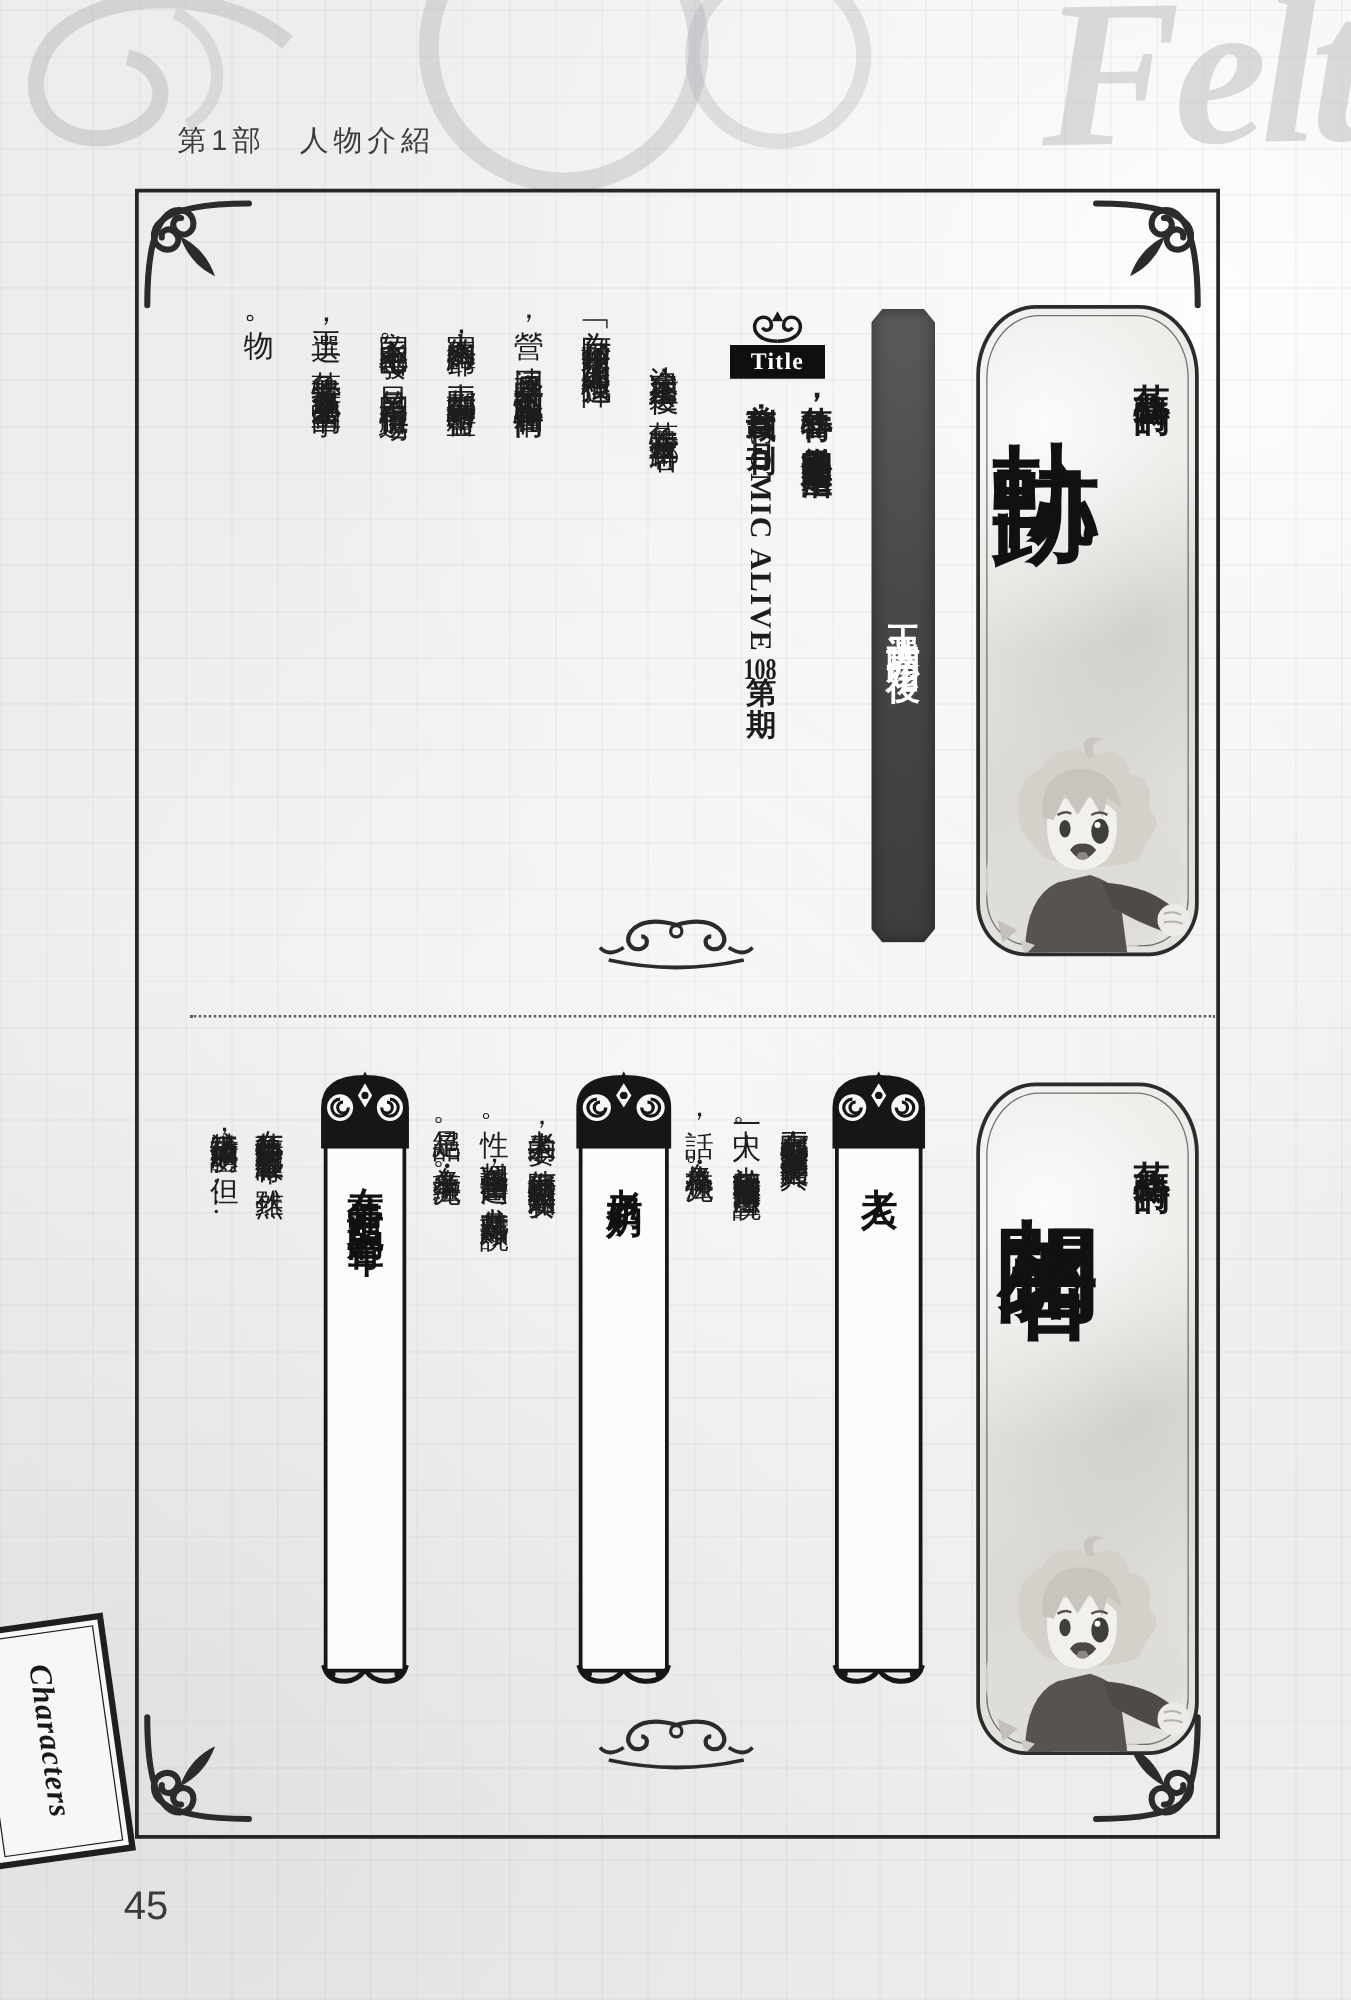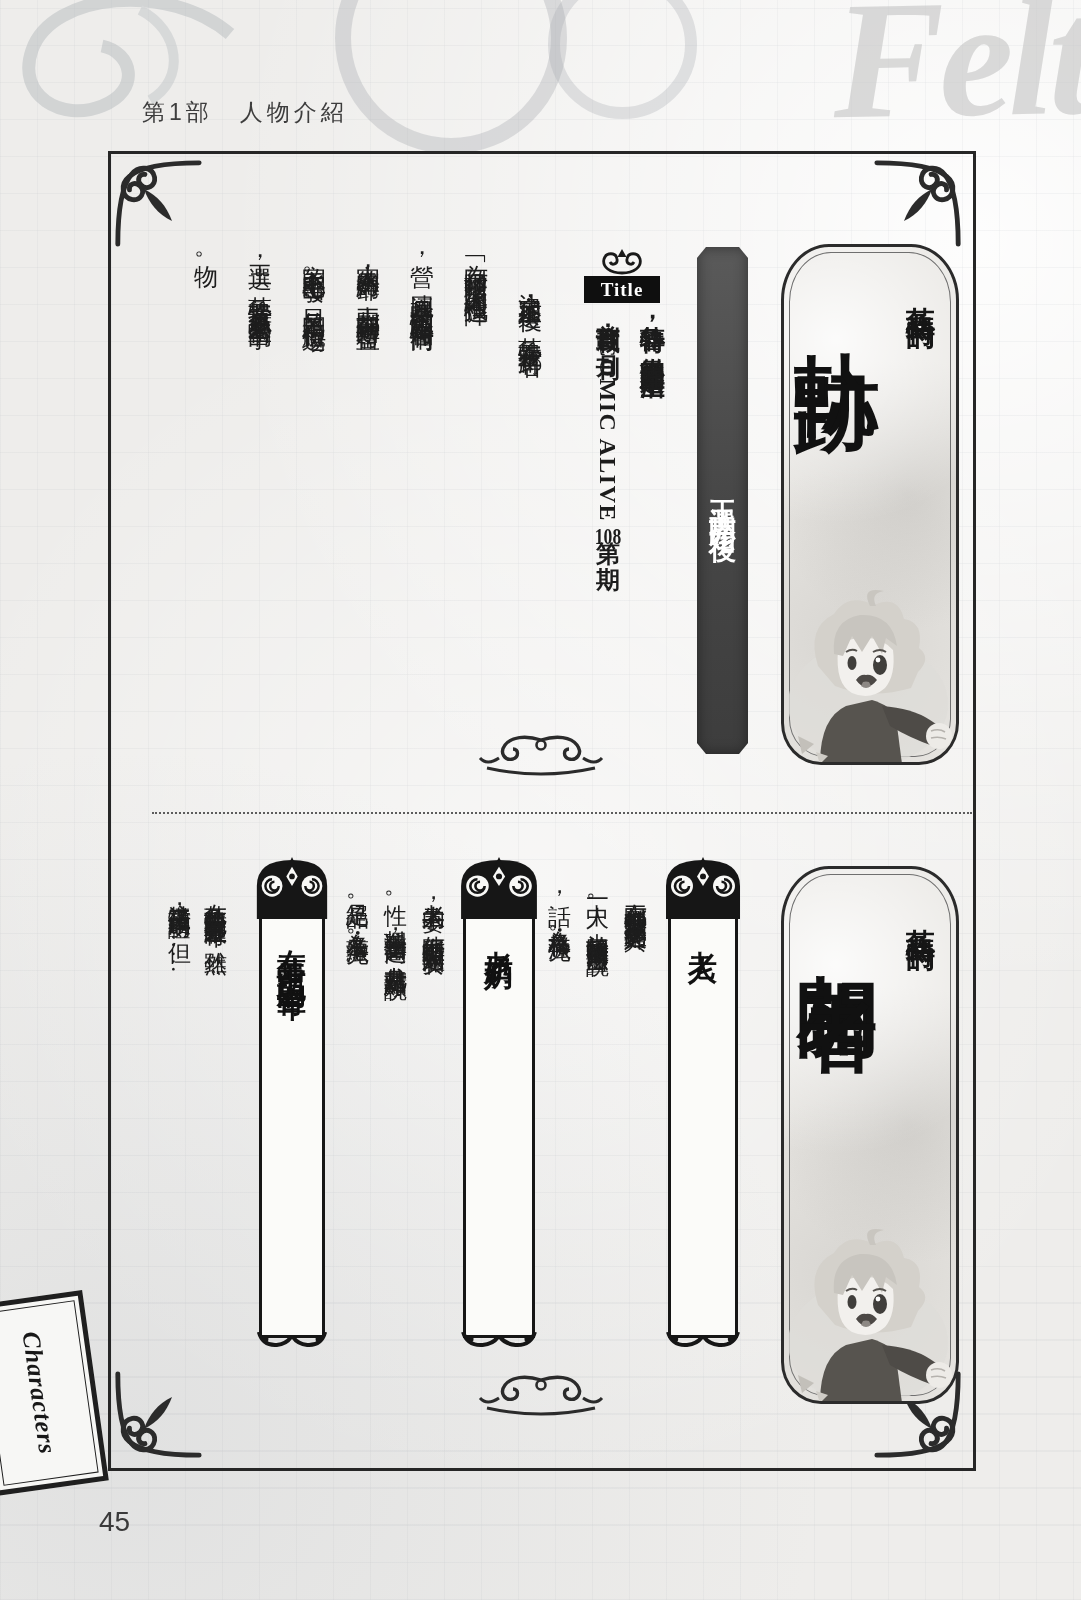--- a/index.html
+++ b/index.html
@@ -112,21 +112,21 @@
     font-size:29px;font-weight:bold;letter-spacing:6px;color:#111;z-index:2;}
 
   
   .char-tab{
     left:-18px;top:1297px;width:104px;height:182px;background:#f7f7f5;
     border:5px solid #1f1f1f;transform:rotate(-8deg);z-index:4;
     display:flex;align-items:center;justify-content:center;
   }
   .char-tab-inner{position:absolute;inset:4px;border:1.5px solid #1f1f1f;}
   .char-tab-label{font-style:italic;font-size:25px;font-weight:bold;color:#181818;letter-spacing:1px;}
-  .page-number{left:99px;top:1506px;font-size:28px;color:#3a3a3a;z-index:2;
+  .page-number{left:99px;top:1506px;font-size:32px;color:#3a3a3a;z-index:2;
     font-family:"Liberation Sans","DejaVu Sans",sans-serif;}
 </style>
 </head>
 <body>
 
 <svg width="0" height="0" style="position:absolute">
   <defs>
     <g id="flourish-def">
       <path d="M90,6 C55,6 30,10 18,20 C8,28 10,42 21,44 C30,45 35,36 29,30 C24,25 17,28 18,34" fill="none" stroke="#2b2b2b" stroke-width="5" stroke-linecap="round"></path>
       <path d="M6,90 C6,55 10,30 20,18 C28,8 42,10 44,21 C45,30 36,35 30,29 C25,24 28,17 34,18" fill="none" stroke="#2b2b2b" stroke-width="5" stroke-linecap="round"></path>

